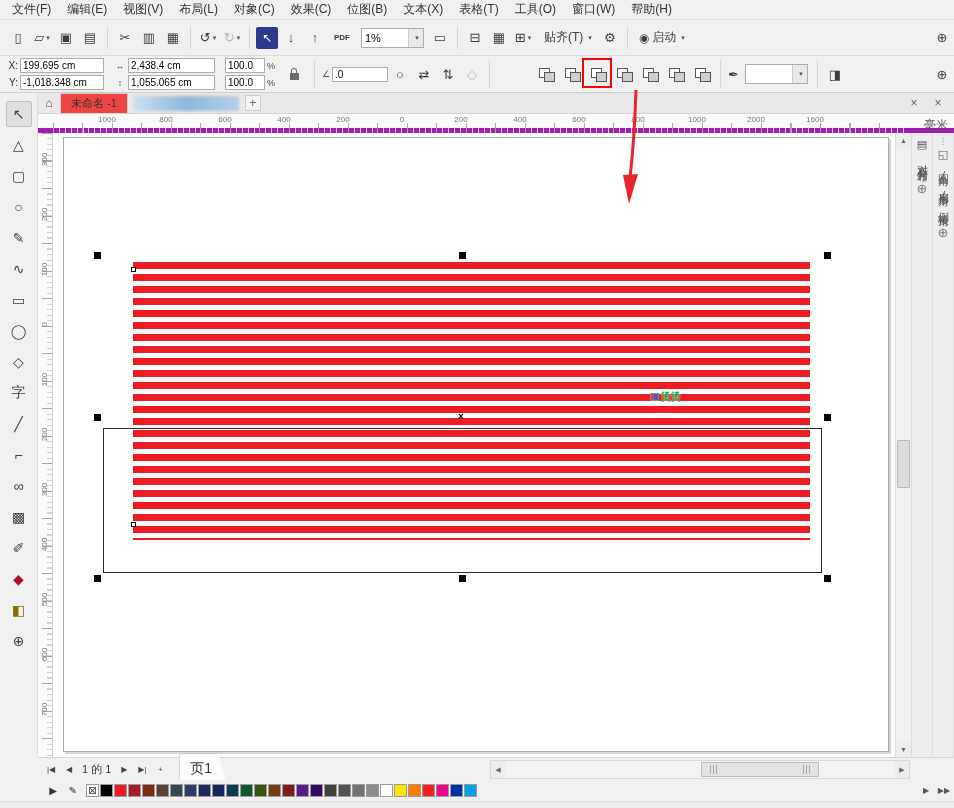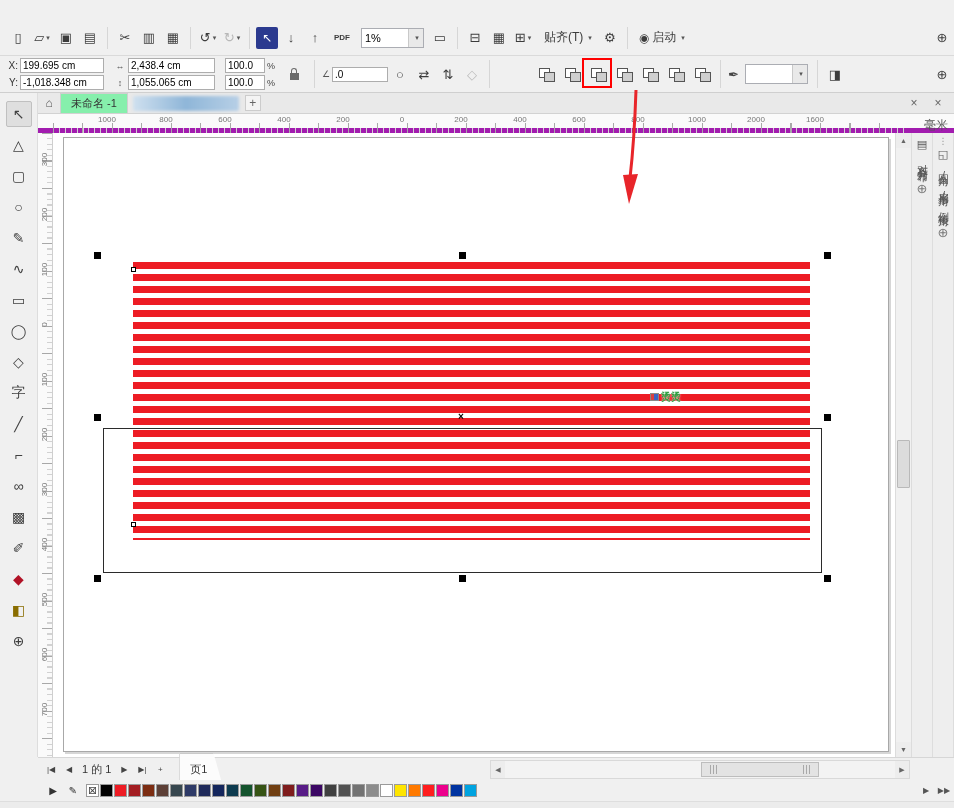--- a/index.html
+++ b/index.html
@@ -50,21 +50,21 @@
   .pb-pen{font-size:13px;color:#444;margin:0 2px}
 
   
   .toolbox{position:absolute;left:0;top:93px;width:38px;height:664px;background:#f0f0f0;border-right:1px solid #ddd;display:flex;flex-direction:column;align-items:center;padding-top:8px}
   .tool{width:26px;height:26px;margin-bottom:5px;display:flex;align-items:center;justify-content:center;font-size:14px;color:#404040;border:1px solid transparent;border-radius:2px}
   .tool.active{background:#dfdfdf;border-color:#c0c0c0}
 
   
   .doc-row{position:absolute;left:38px;top:93px;width:916px;height:21px;background:#e9e9e9;border-bottom:1px solid #d2d2d2;display:flex;align-items:center;padding-left:2px}
   .home-btn{width:18px;height:18px;display:flex;align-items:center;justify-content:center;font-size:12px;color:#555}
-  .doc-tab{height:20px;display:flex;align-items:center;padding:0 10px;background:#86efac;border:1px solid #cfcfcf;border-bottom:none;font-size:11px;margin-left:2px}
+  .doc-tab{height:20px;display:flex;align-items:center;padding:0 10px;background:#ef4444;border:1px solid #cfcfcf;border-bottom:none;font-size:11px;margin-left:2px}
   .blur-tab{width:106px;height:15px;margin-left:5px;border-radius:2px;background:linear-gradient(90deg,#cfe0ef,#8fb6d8,#b7cfe6);filter:blur(1.5px)}
   .newtab-btn{width:16px;height:16px;margin-left:6px;display:flex;align-items:center;justify-content:center;font-size:12px;color:#666;border:1px solid #ccc;background:#f4f4f4}
   .close-btn{width:16px;height:16px;display:flex;align-items:center;justify-content:center;font-size:12px;color:#666;margin-right:8px}
 
   
   .hruler-row{position:absolute;left:38px;top:114px;width:916px;height:19px;background:#fafafa;border-bottom:5px solid #a21caf}
   .hruler{position:absolute;left:15px;top:0;width:851px;height:19px;
     background-image:repeating-linear-gradient(90deg,#a8a8a8 0 1px,transparent 1px 29.5px),repeating-linear-gradient(90deg,#d2d2d2 0 1px,transparent 1px 5.9px);
     background-size:100% 10px,100% 5px;background-position:left bottom,left bottom;background-repeat:no-repeat,no-repeat}
   .hr-label{position:absolute;top:1px;width:22px;text-align:center;font-size:8px;color:#777}
@@ -100,41 +100,55 @@
   .dock-col{width:21px;border-right:1px solid #ddd;display:flex;flex-direction:column;align-items:center;padding-top:5px}
   .dock-grip{font-size:9px;color:#999;line-height:.8;margin-bottom:3px}
   .dock-icon{font-size:11px;color:#555;margin-bottom:4px}
   .v-label{writing-mode:vertical-rl;text-orientation:upright;font-size:11px;color:#555;letter-spacing:2px;line-height:1}
   .dock-plus{margin-top:16px;font-size:13px;color:#777}
 
   
   .bottom-row{position:absolute;left:38px;top:757px;width:916px;height:23px;background:#f0f0f0;border-top:1px solid #d6d6d6;display:flex;align-items:center;padding-left:4px}
   .nav-btn{min-width:16px;height:16px;display:flex;align-items:center;justify-content:center;font-size:8px;color:#444;margin:0 1px}
   .nav-counter{font-size:11px;margin:0 4px;white-space:nowrap}
-  .page-tab{height:32px;display:flex;align-items:center;padding:0 14px 0 10px;margin-left:10px;background:#fcfcfc;border:1px solid #c9c9c9;font-size:11px;clip-path:polygon(0 0,calc(100% - 9px) 0,100% 100%,0 100%)}
+  .page-tab{height:32px;display:flex;align-items:center;padding:0 14px 0 10px;margin-left:10px;background:#fcfcfc;border:1px solid #c9c9c9;font-size:14px;clip-path:polygon(0 0,calc(100% - 9px) 0,100% 100%,0 100%)}
   .hscroll{position:absolute;left:452px;top:2px;width:420px;height:19px;background:#f3f3f3;border:1px solid #d9d9d9;display:flex;align-items:center}
   .hs-arrow{width:14px;height:17px;display:flex;align-items:center;justify-content:center;font-size:7px;color:#666;background:#ededed;flex:none}
   .hs-track{position:relative;flex:1;height:17px}
   .hs-thumb{position:absolute;left:196px;top:1px;width:118px;height:15px;background-color:#e3e3e3;border:1px solid #bdbdbd;
     background-image:repeating-linear-gradient(90deg,#a9a9a9 0 1px,transparent 1px 3px),repeating-linear-gradient(90deg,#a9a9a9 0 1px,transparent 1px 3px);
     background-size:7px 9px,7px 9px;background-position:left 8px center,right 8px center;background-repeat:no-repeat,no-repeat}
 
   
   .palette-row{position:absolute;left:0;top:780px;width:954px;height:21px;background:#f0f0f0;display:flex;align-items:center;padding-left:46px}
   .pal-ico{width:14px;height:14px;display:flex;align-items:center;justify-content:center;font-size:10px;color:#333;margin-right:6px}
   .swatch{width:13px;height:13px;border:1px solid #9a9a9a;margin-right:1px;flex:none}
   .swatch.nofill{background:#fff;display:flex;align-items:center;justify-content:center;font-size:11px;color:#444}
   .pal-scroll{width:16px;height:16px;display:flex;align-items:center;justify-content:center;font-size:8px;color:#555;margin-right:2px}
   .status-strip{position:absolute;left:0;top:801px;width:954px;height:7px;background:#ececec;border-top:1px solid #dedede}
 </style>
 </head>
 <body>
 
 <div class="app">
 
+  <div class="menu-bar" id="menu-items">
+      <div class="menu-item">文件(F)</div>
+      <div class="menu-item">编辑(E)</div>
+      <div class="menu-item">视图(V)</div>
+      <div class="menu-item">布局(L)</div>
+      <div class="menu-item">对象(C)</div>
+      <div class="menu-item">效果(C)</div>
+      <div class="menu-item">位图(B)</div>
+      <div class="menu-item">文本(X)</div>
+      <div class="menu-item">表格(T)</div>
+      <div class="menu-item">工具(O)</div>
+      <div class="menu-item">窗口(W)</div>
+      <div class="menu-item">帮助(H)</div>
+    </div>
 
   <div class="std-toolbar" id="std-items">
       <div class="tbtn">
         <span class="glyph">▯</span>
       </div>
       <div class="tbtn">
         <span class="glyph">▱</span>
         <span class="caret">▾</span>
       </div>
       <div class="tbtn">

